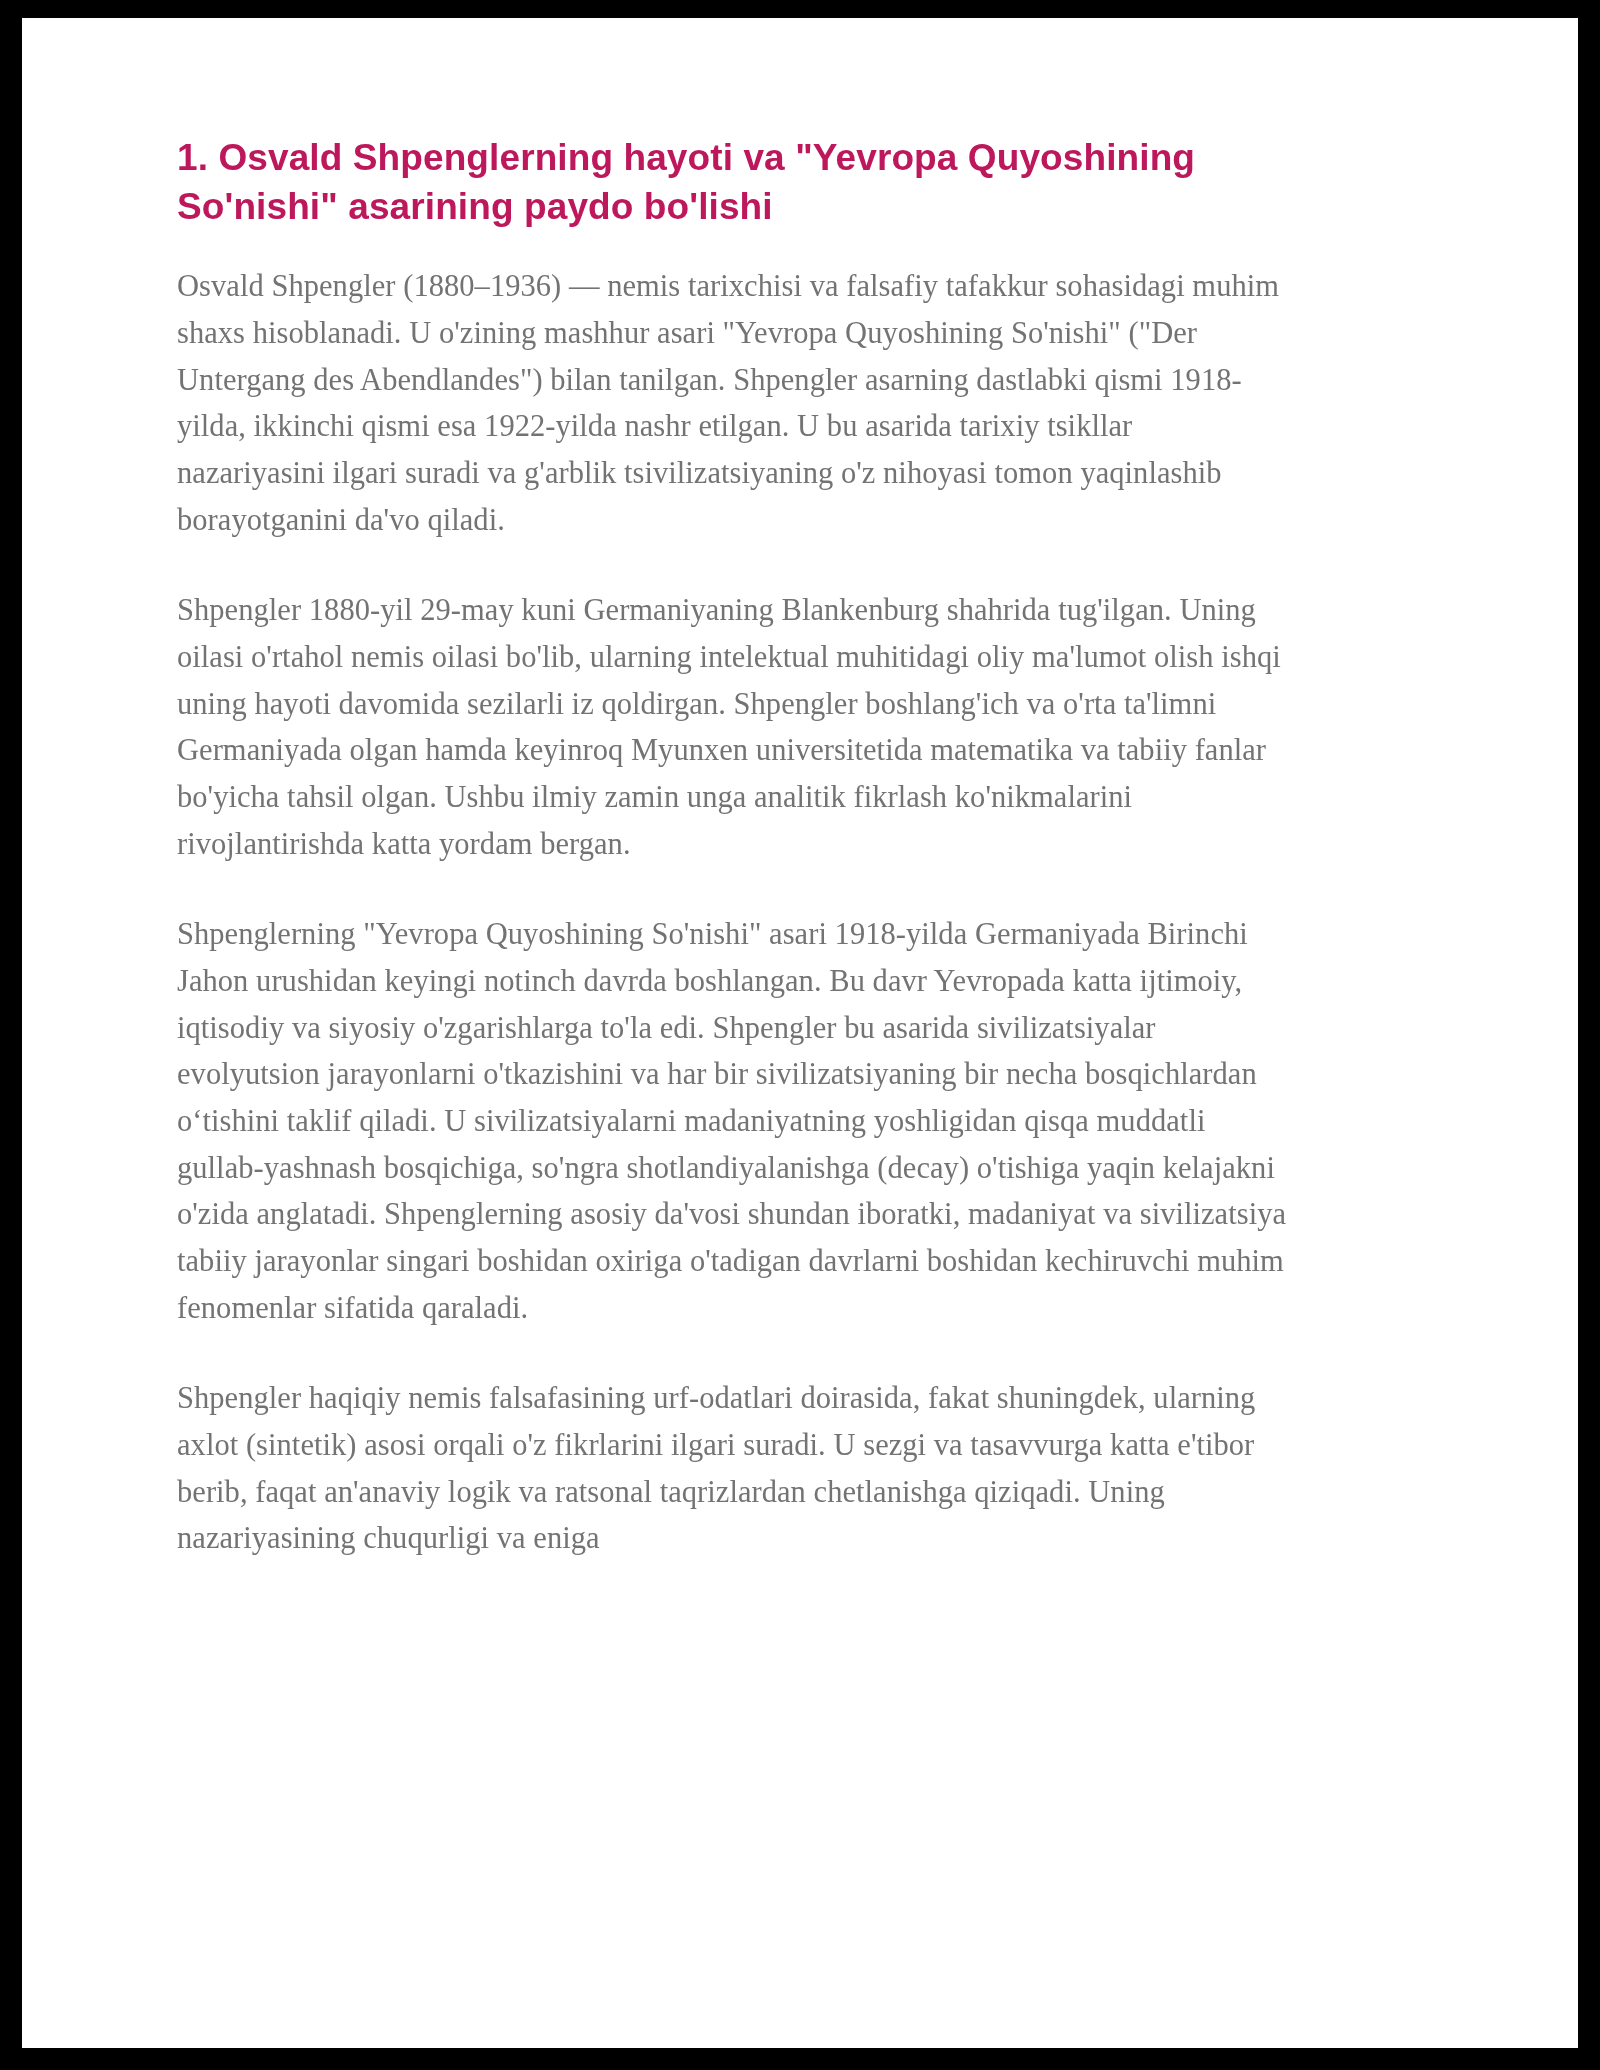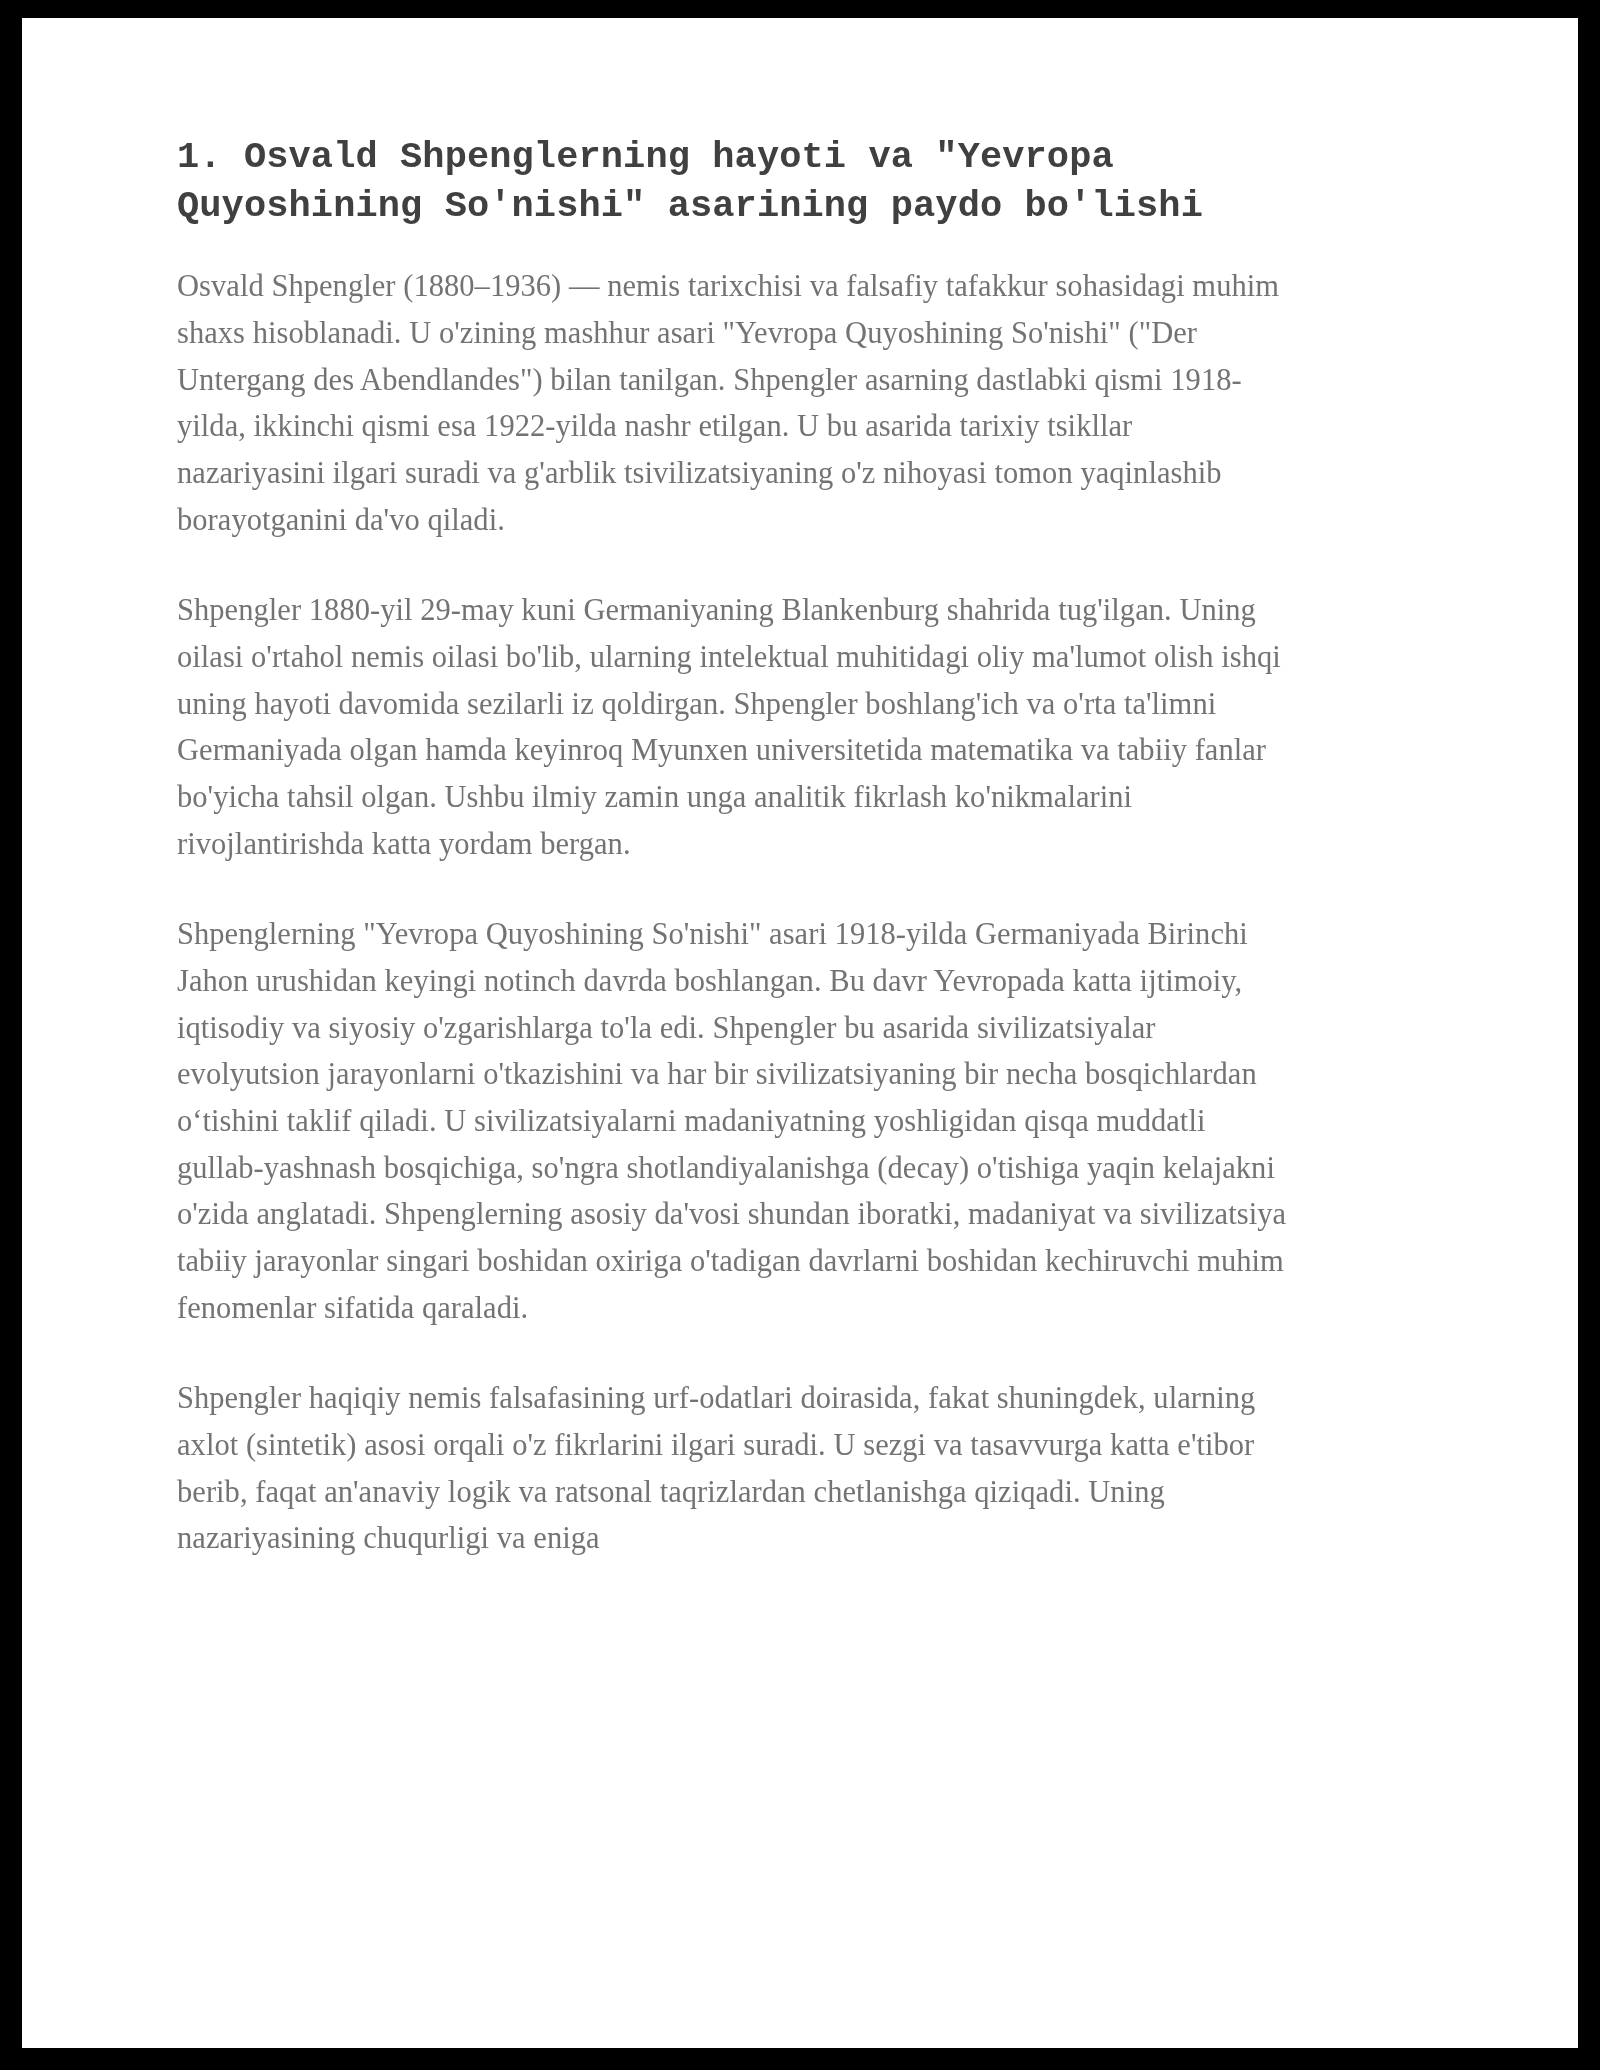--- a/index.html
+++ b/index.html
@@ -37,25 +37,25 @@
   }
 
   .doc-body {
     position: absolute;
     left: 155px;
     top: 115px;
     width: 1110px;
   }
 
   .doc-heading {
-    font-family: Liberation Mono, monospace;
+    font-family: Liberation Sans, sans-serif;
     font-weight: bold;
     font-size: 37px;
     line-height: 1.33;
-    color: #404040;
+    color: #be185d;
     margin: 0 0 32px 0;
     letter-spacing: 0.1px;
     max-width: 1045px;
   }
 
   .doc-par {
     font-family: "Liberation Serif", "DejaVu Serif", serif;
     font-size: 30.5px;
     line-height: 1.53;
     color: #737373;

